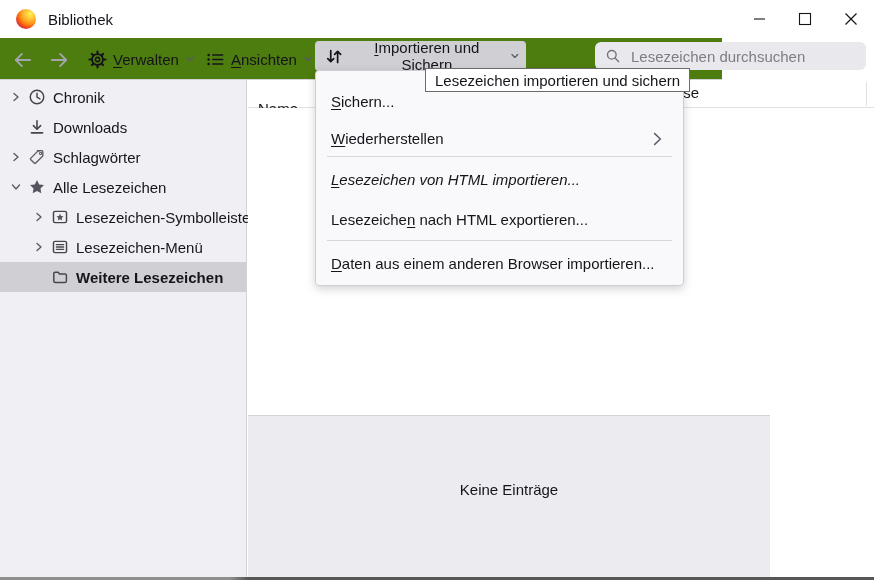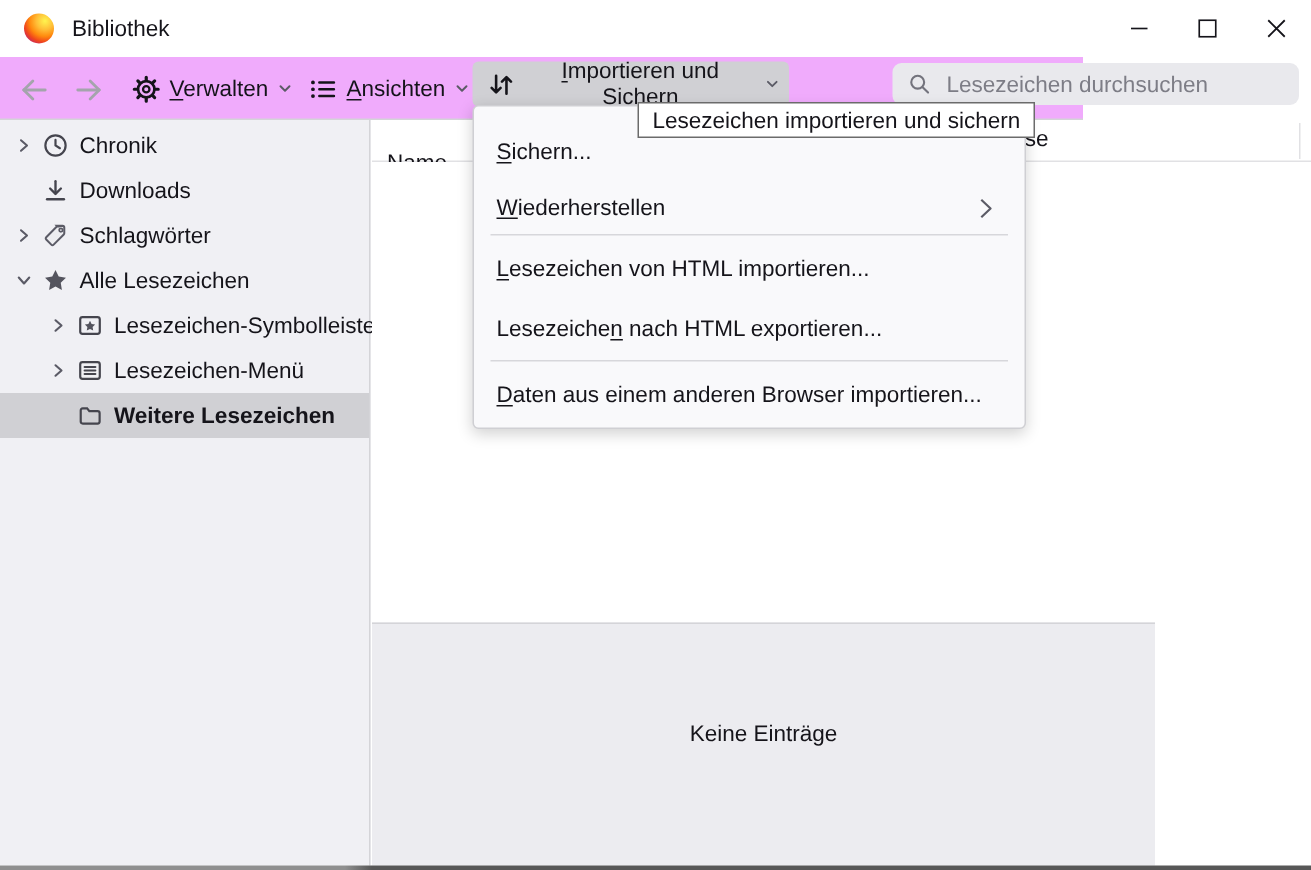--- a/index.html
+++ b/index.html
@@ -11,21 +11,21 @@
     -webkit-font-smoothing:antialiased;
   }
   
   .titlebar{position:absolute;left:0;top:0;width:874px;height:38px;background:#ffffff;display:flex;align-items:center;}
   .fx-logo{width:20px;height:20px;border-radius:50%;margin-left:16px;
     background:radial-gradient(circle at 70% 25%, #fff44f 0%, #ffbe37 28%, #ff8a0e 50%, #f0461c 68%, #c1226b 85%, #7a1f6d 100%);}
   .win-title{margin-left:12px;font-size:15px;}
   .win-controls{position:absolute;right:0;top:0;height:38px;display:flex;}
   .win-btn{width:46px;height:38px;display:flex;align-items:center;justify-content:center;background:transparent;border:0;padding:0;}
   
-  .toolbar{position:absolute;left:0;top:38px;width:722px;height:42px;background:#f0abfc;border-bottom:1px solid #d4d4d8;box-sizing:border-box;}
+  .toolbar{position:absolute;left:0;top:38px;width:722px;height:42px;background:#4d7c0f;border-bottom:1px solid #d4d4d8;box-sizing:border-box;}
   .nav-btn{position:absolute;top:10px;width:26px;height:24px;display:flex;align-items:center;justify-content:center;background:transparent;border:0;padding:0;}
   .tb-btn{position:absolute;top:6px;height:30px;display:flex;align-items:center;gap:6px;background:transparent;border:0;padding:0 6px;font-family:"Liberation Sans",sans-serif;font-size:15px;color:#15141a;}
   .tb-btn .akey{text-decoration:underline;text-underline-offset:2px;}
   .tb-btn.pressed{background:#d0d0d4;border-radius:4px;}
   .searchbox{position:absolute;left:595px;top:4px;width:271px;height:28px;background:#e9e9ed;border-radius:6px;display:flex;align-items:center;box-sizing:border-box;padding:0 10px;gap:8px;}
   .searchbox input{flex:1;border:0;background:transparent;outline:none;font-family:"Liberation Sans",sans-serif;font-size:15px;color:#15141a;}
   .searchbox input::placeholder{color:#7d7d86;opacity:1;}
   
   .content{position:absolute;left:0;top:80px;width:874px;height:497px;}
   .sidebar{position:absolute;left:0;top:0;width:247px;height:497px;background:#f0f0f4;border-right:1px solid #d4d4d8;box-sizing:border-box;padding-top:2px;}
@@ -261,21 +261,21 @@
   <div class="menu-item" style="top:12px;height:37px;">
     <span><span></span><span class="akey">S</span><span>ichern...</span></span>
   </div>
   <div class="menu-item" style="top:49px;height:37px;">
     <span><span></span><span class="akey">W</span><span>iederherstellen</span></span>
     <svg class="submenu-arrow" width="18" height="18" viewBox="0 0 16 16">
         <path d="M5.5 2.8L11 8l-5.5 5.2" fill="none" stroke="#5b5b66" stroke-width="1.3" stroke-linejoin="round"></path>
       </svg>
   </div>
   <div class="menu-sep" style="top:85px;"></div>
-  <div class="menu-item" style="top:88px;height:40px;">
+  <div class="menu-item" style="top:88px;height:40px;font-style:italic;">
     <span><span></span><span class="akey">L</span><span>esezeichen von HTML importieren...</span></span>
   </div>
   <div class="menu-item" style="top:128px;height:40px;">
     <span><span>Lesezeiche</span><span class="akey">n</span><span> nach HTML exportieren...</span></span>
   </div>
   <div class="menu-sep" style="top:169px;"></div>
   <div class="menu-item" style="top:172px;height:40px;">
     <span><span></span><span class="akey">D</span><span>aten aus einem anderen Browser importieren...</span></span>
   </div>
 </div>

